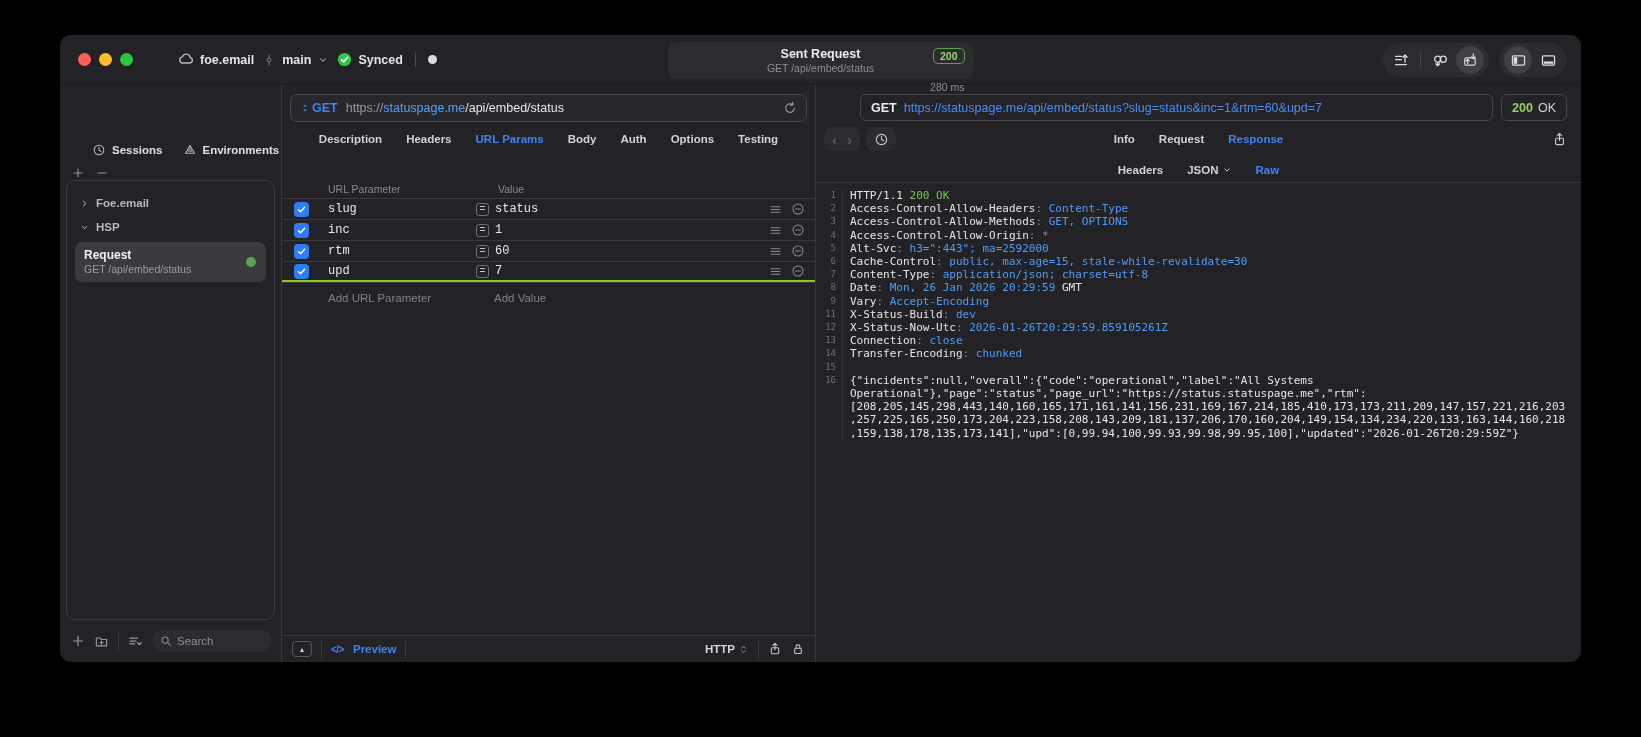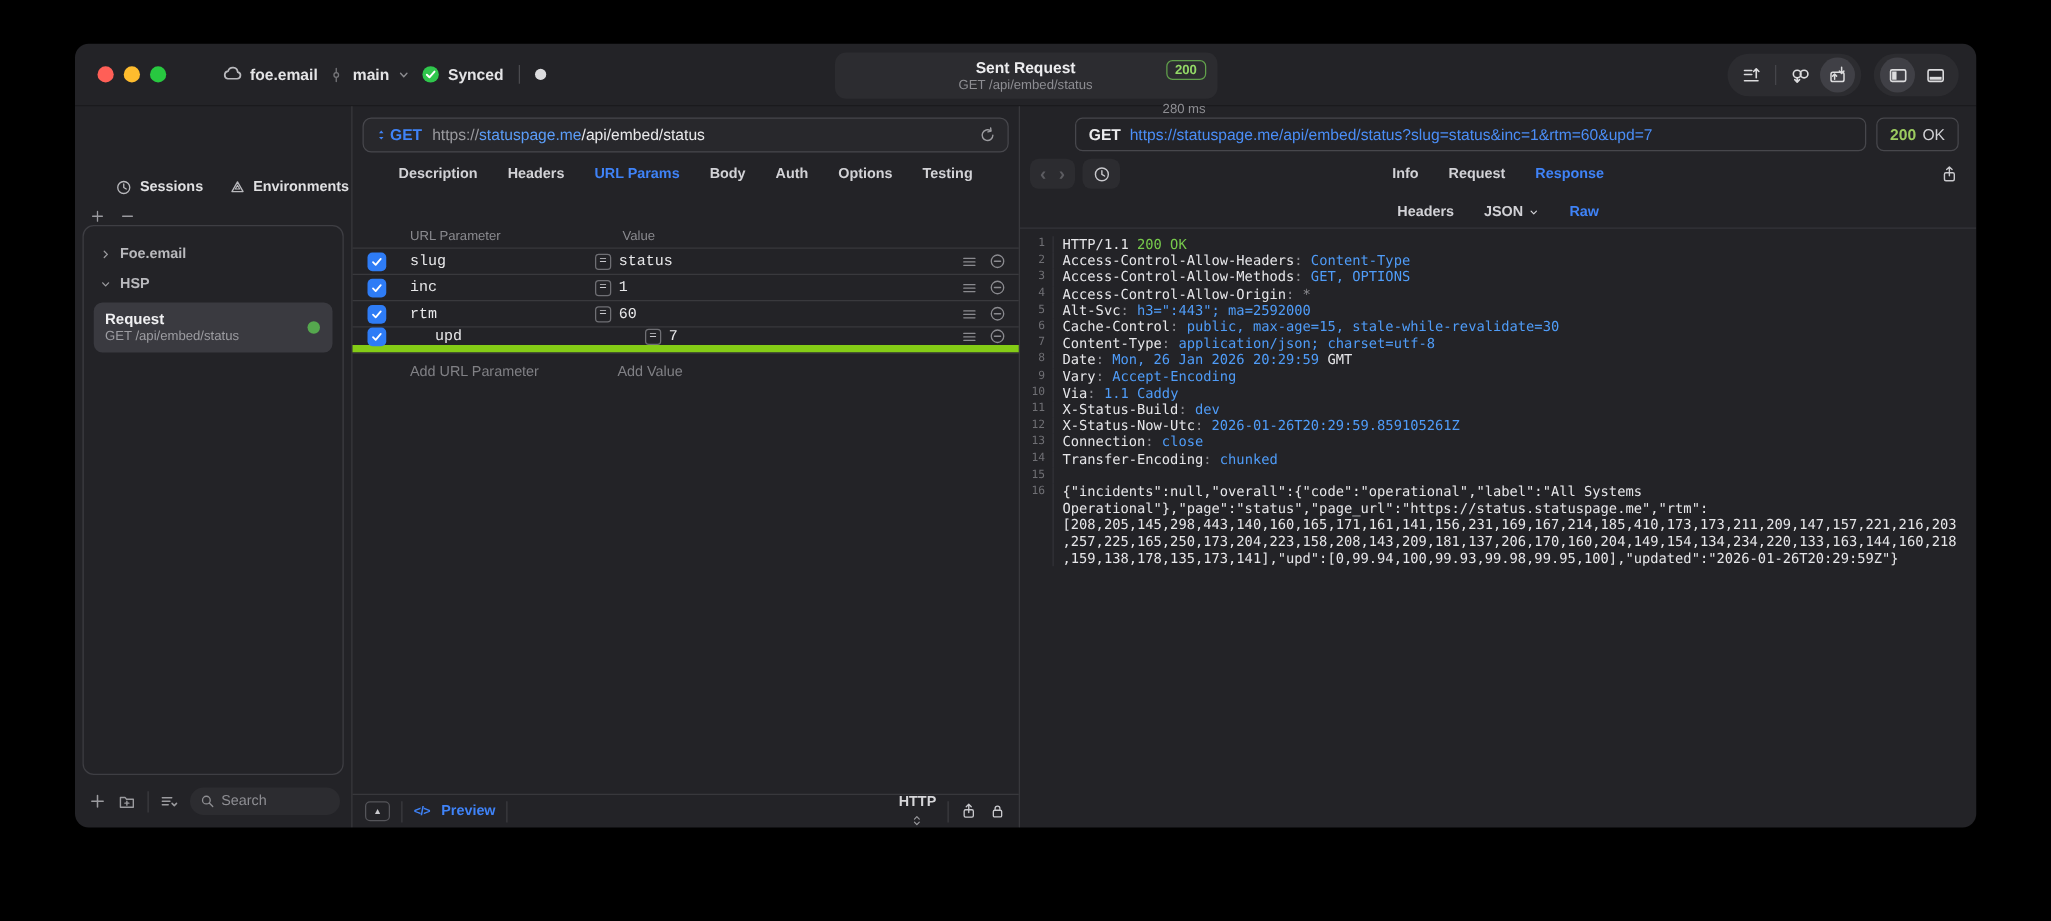--- a/index.html
+++ b/index.html
@@ -65,39 +65,39 @@
             border-radius:7px; display:flex; align-items:center; padding:0 9px; font-size:12.5px; }
   .method-blue { color:#3f83f8; font-weight:bold; margin:0 8px 0 2px; }
   .u-scheme { color:#9b9b9f; } .u-host { color:#5b9df8; } .u-path { color:#e9e9eb; }
   .tabsrow { height:34px; display:flex; align-items:center; justify-content:center; gap:24px; }
   .tab { font-size:11.5px; font-weight:bold; color:#d2d2d6; cursor:default; display:flex; align-items:center; gap:3px; }
   .tab.active { color:#3f83f8; }
   .ptable { margin-top:4px; }
   .prow, .phead { display:flex; align-items:center; padding-left:12px; }
   .phead { height:18px; font-size:10.5px; color:#8a8a8f;margin-top:20px; }
   .prow { height:21px; border-top:1px solid #39393d; font-size:12px; color:#e8e8ea;font-family:Liberation Mono, monospace; }
-  .prow.last { border-bottom:6px solid #84cc16;gap:20px; }
+  .prow.last { border-bottom:2px solid #84cc16; }
   .pcb { width:34px; display:flex; align-items:center; }
   .pcheck { width:15px; height:15px; border-radius:4px; background:#2e7cf6; display:flex; align-items:center; justify-content:center; }
   .pname { width:148px; }
   .ph-name { width:148px; margin-left:34px; }
   .pval { flex:1; display:flex; align-items:center; min-width:0; }
   .eqbox { width:13px; height:13px; border:1px solid #6f6f74; border-radius:3px; color:#c9c9cd;
            font-size:10px; line-height:11px; text-align:center; margin-right:6px; flex-shrink:0; }
   .picons { display:flex; gap:9px; margin-right:10px; color:#8a8a8f; align-items:center; }
   .addrow { display:flex; height:22px; align-items:flex-end; padding-left:46px; font-size:11.5px; color:#808085; border-top:1px solid #39393d; }
   .add-name { width:166px; }
   .mid-space { flex:1; }
   .mid-footer { height:27px; border-top:1px solid #38383c; display:flex; align-items:center; padding:0 10px; gap:9px; font-size:11.5px; }
   .collapse-box { width:20px; height:16px; border:1px solid #55555a; border-radius:4px; display:flex;
                   align-items:center; justify-content:center; font-size:7px; color:#c9c9cd; }
   .f-sep { width:1px; height:17px; background:#3c3c40; }
   .code-glyph { color:#3f83f8; font-weight:bold; font-size:10px; letter-spacing:-.5px; }
   .preview-lbl { color:#3f83f8; font-weight:bold; }
-  .http-sel { display:flex; align-items:center; gap:3px; color:#d6d6d9; font-weight:bold;flex-direction:column; }
+  .http-sel { display:flex; align-items:center; gap:3px; color:#d6d6d9; font-weight:bold; }
   .f-ic { color:#c9c9cd; display:inline-flex; }
 
   
   .res-top { display:flex; margin:9px 14px 0 44px; gap:8px; align-items:center; }
   .res-urlbox { flex:1; height:27px; border:1px solid #47474c; border-radius:6px; display:flex;
                 align-items:center; padding:0 10px; font-size:12.5px; min-width:0; }
   .res-method { font-weight:bold; color:#ececee; margin-right:7px; }
   .res-url { color:#4b8ef7; white-space:nowrap; overflow:hidden; }
   .res-status { height:27px; border:1px solid #47474c; border-radius:6px; display:flex; align-items:center;
                 gap:5px; padding:0 10px; font-size:12.5px; }
@@ -637,24 +637,20 @@
           </div>
           <div class="line">
             <span class="ln">8</span>
             <div class="lt"><span class="c-w">Date</span><span class="c-d">: </span><span class="c-b">Mon, 26 Jan 2026 20:29:59</span><span class="c-w"> GMT</span></div>
           </div>
           <div class="line">
             <span class="ln">9</span>
             <div class="lt"><span class="c-w">Vary</span><span class="c-d">: </span><span class="c-b">Accept-Encoding</span></div>
           </div>
           <div class="line">
-            <span class="ln">10</span>
-            <div class="lt"><span class="c-w">Via</span><span class="c-d">: </span><span class="c-b">1.1 Caddy</span></div>
-          </div>
-          <div class="line">
             <span class="ln">11</span>
             <div class="lt"><span class="c-w">X-Status-Build</span><span class="c-d">: </span><span class="c-b">dev</span></div>
           </div>
           <div class="line">
             <span class="ln">12</span>
             <div class="lt"><span class="c-w">X-Status-Now-Utc</span><span class="c-d">: </span><span class="c-b">2026-01-26T20:29:59.859105261Z</span></div>
           </div>
           <div class="line">
             <span class="ln">13</span>
             <div class="lt"><span class="c-w">Connection</span><span class="c-d">: </span><span class="c-b">close</span></div>

